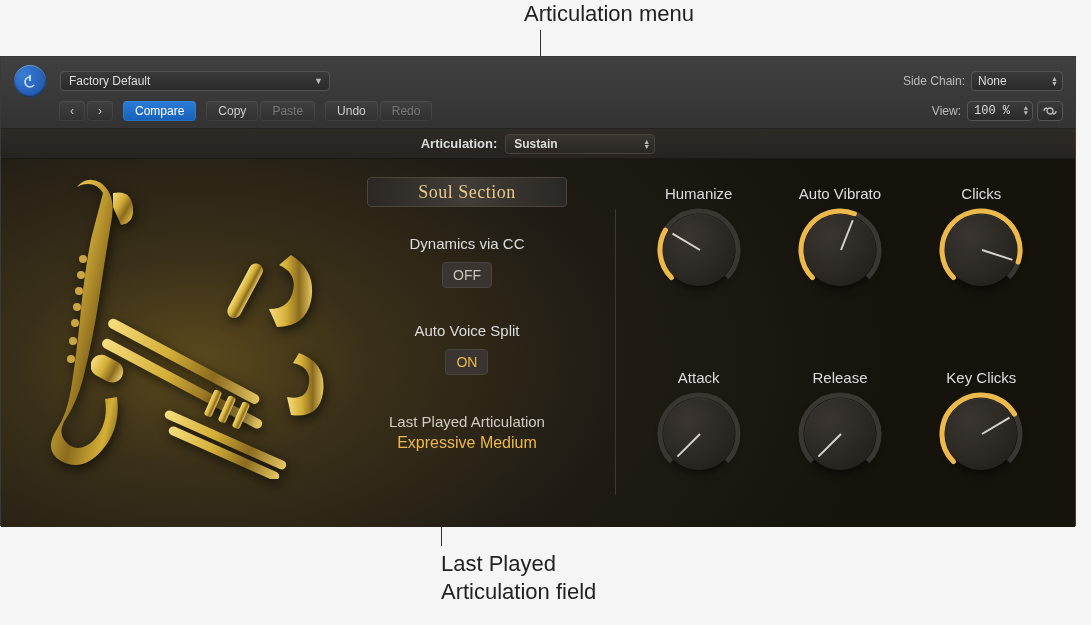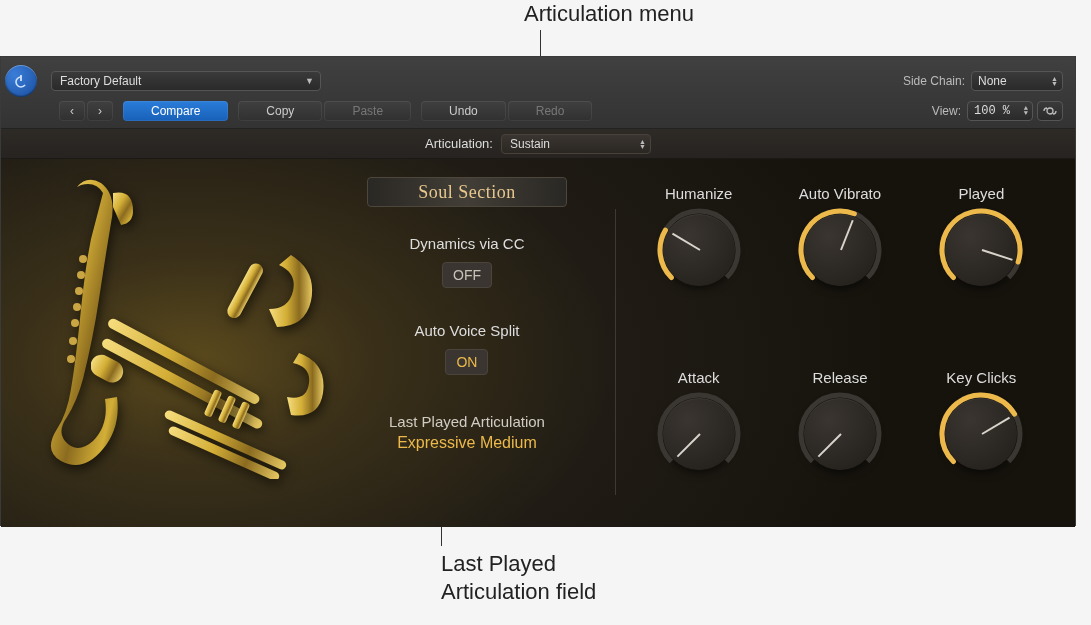--- a/index.html
+++ b/index.html
@@ -9,21 +9,21 @@
 
   .app {
     position:absolute; left:0; top:56px; width:1076px; height:470px;
     background:linear-gradient(to bottom,#3a3530,#302b25);
     border:1px solid #3a3a3a;
   }
   .toolbar {
     height:72px; background:linear-gradient(to bottom,#404040,#333333);
     border-bottom:1px solid #222;
   }
-  .toolbar-row1 { padding:8px 12px 4px 4px; display:flex; align-items:center; }
+  .toolbar-row1 { padding:8px 12px 4px 13px; display:flex; align-items:center; }
   .toolbar-row2 { padding:0 12px 4px 12px; display:flex; align-items:center; }
 
   .power-btn {
     width:32px; height:32px; border-radius:16px;
     background:radial-gradient(circle at 30% 30%,#3a7dd8,#1a4fa0);
     margin-right:14px; display:flex; align-items:center; justify-content:center;
     color:#cfe3ff; font-size:18px; box-shadow:inset 0 1px 0 rgba(255,255,255,.3),inset 0 -1px 2px rgba(0,0,0,.5);
   }
 
   .preset-select {
@@ -33,21 +33,21 @@
     color:#ddd; font-size:12px; padding:0 18px 0 8px;
     display:flex; align-items:center; position:relative;
   }
   .select-arrow {
     position:absolute; right:6px; top:50%; transform:translateY(-50%); color:#bbb; font-size:9px;
   }
   .updown-arrow { position:absolute; right:4px; top:50%; transform:translateY(-50%);
     display:flex; flex-direction:column; line-height:5px; font-size:7px; color:#bbb; }
 
   .toolbar-btn {
-    height:20px; padding:0 28px; margin-right:2px;
+    height:20px; padding:0 12px; margin-right:2px;
     background:linear-gradient(to bottom,#404040,#303030);
     color:#ccc; font-size:12px; border-radius:4px;
     display:flex; align-items:center;
     box-shadow:inset 0 0 0 1px rgba(255,255,255,.07);
   }
   .toolbar-btn.disabled { color:#777; }
   .toolbar-btn.active { background:linear-gradient(to bottom,#2a7dd9,#1860b8); color:#fff; }
   .nav-btn { width:26px; justify-content:center; padding:0; }
 
   .toolbar-spacer { flex:1; }
@@ -64,21 +64,21 @@
     width:26px; height:20px; border-radius:4px;
     background:linear-gradient(to bottom,#3a3a3a,#2a2a2a);
     border:1px solid #555; color:#bbb;
     display:flex; align-items:center; justify-content:center; margin-left:4px;
   }
 
   .artic-bar {
     height:30px; background:linear-gradient(to bottom,#2e2a26,#272320);
     border-bottom:1px solid #1a1916;
     display:flex; align-items:center; justify-content:center;
-    color:#ddd; font-size:13px;
+    color:#ddd; font-size:13px;font-weight:bold;
   }
   .artic-select {
     height:20px; width:150px; margin-left:8px;
     background:linear-gradient(to bottom,#3a3530,#2a2622);
     border:1px solid #48423b; border-radius:4px;
     color:#ddd; font-size:12px; padding:0 16px 0 8px;
     display:flex; align-items:center; position:relative;
   }
 
   .body-area {
@@ -320,21 +320,21 @@
         <span class="lbl">Auto Vibrato</span>
         <div class="knob">
             <svg width="86" height="86" viewBox="0 0 86 86">
               <path d="M 15.42283553372464 70.57716446627535 A 39 39 0 1 1 70.57716446627535 70.57716446627535" stroke="#3a3631" stroke-width="5" fill="none"></path>
               <path d="M 15.42283553372464 70.57716446627535 A 39 39 0 0 1 57.35685755470244 6.73871705035819" stroke="#ecb94a" stroke-width="5" fill="none" stroke-linecap="round"></path>
             </svg>
             <div class="indicator" style="transform: rotate(201.6deg);"></div>
           </div>
       </div>
       <div class="knob-cell">
-        <span class="lbl">Played</span>
+        <span class="lbl">Clicks</span>
         <div class="knob">
             <svg width="86" height="86" viewBox="0 0 86 86">
               <path d="M 15.42283553372464 70.57716446627535 A 39 39 0 1 1 70.57716446627535 70.57716446627535" stroke="#3a3631" stroke-width="5" fill="none"></path>
               <path d="M 15.42283553372464 70.57716446627535 A 39 39 0 1 1 80.09120413551099 55.05166278062295" stroke="#ecb94a" stroke-width="5" fill="none" stroke-linecap="round"></path>
             </svg>
             <div class="indicator" style="transform: rotate(288deg);"></div>
           </div>
       </div>
       <div class="knob-cell">
         <span class="lbl">Attack</span>

